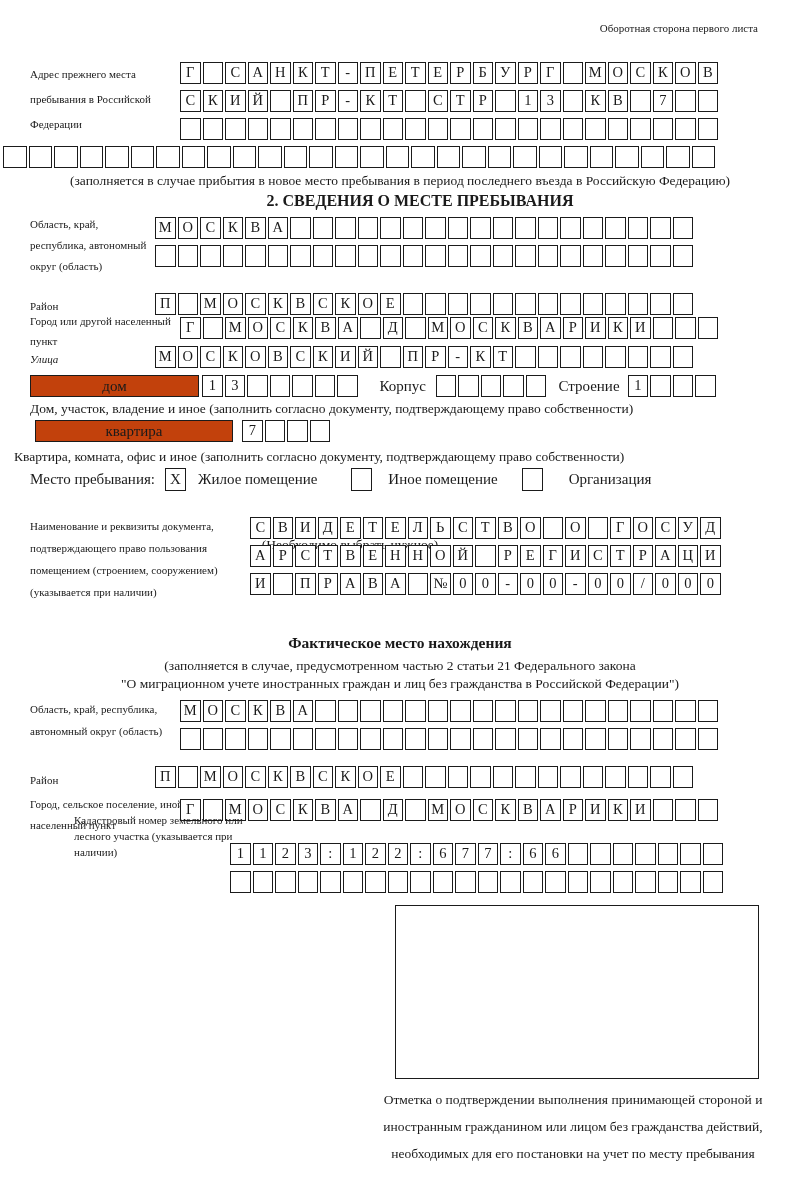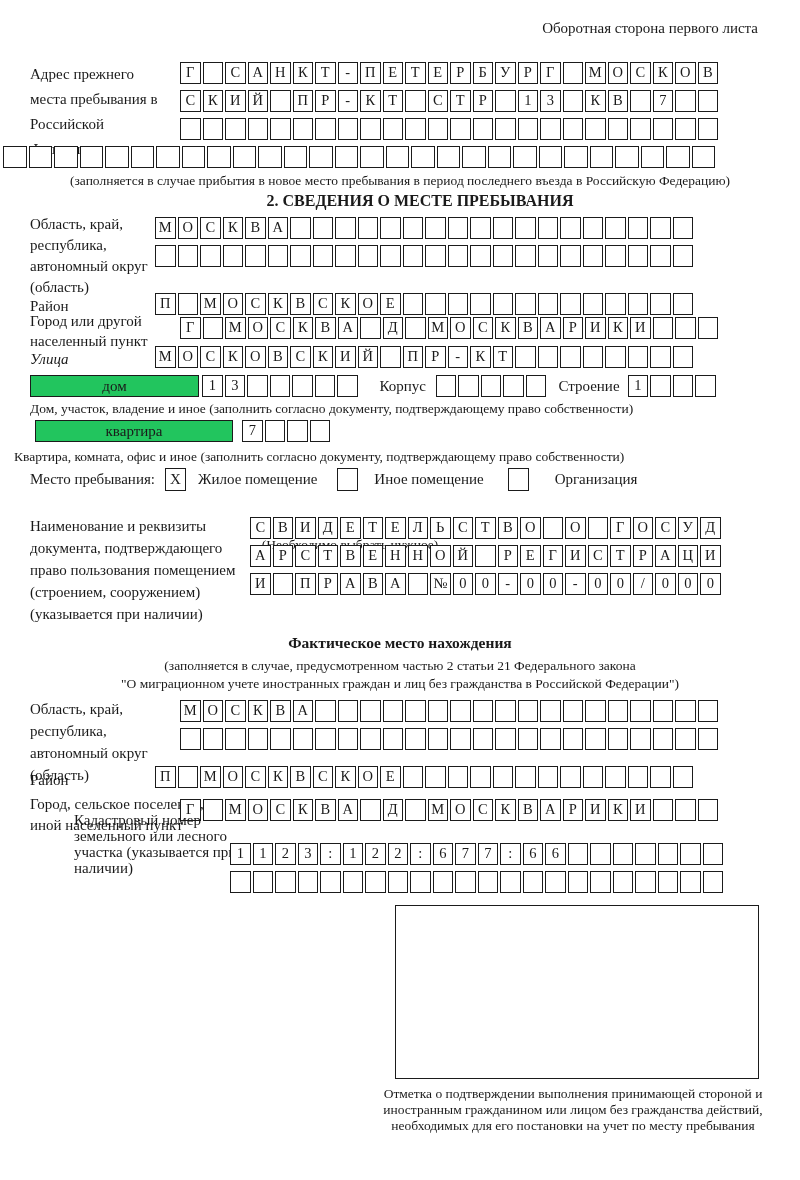--- a/index.html
+++ b/index.html
@@ -1,38 +1,38 @@
 <!DOCTYPE html>
 <html><head>
 <meta charset="utf-8">
 <style>
   html,body{margin:0;padding:0;background:#ffffff;}
   #page{
     position:relative;width:800px;height:1180px;background:#ffffff;
     font-family:"Liberation Serif","DejaVu Serif",serif;color:#1a1a1a;overflow:hidden;
   }
   .abs{position:absolute;}
-  .lbl{font-size:15px;line-height:21px;}
+  .lbl{font-size:11px;line-height:21px;}
   .cap{font-size:13.5px;}
   .bold{font-weight:bold;}
   .center{text-align:center;}
   .cellrow{display:flex;flex-direction:row;}
   .cell{
     box-sizing:content-box;display:inline-flex;align-items:center;justify-content:center;
     width:18.5px;height:19.5px;border:1.6px solid #1b1b1b;margin-right:2px;
     font-size:14.5px;font-family:"Liberation Serif","DejaVu Serif",serif;background:#fff;
   }
   .cell.wide{width:21.5px;}
   .chk{
     box-sizing:content-box;display:inline-flex;align-items:center;justify-content:center;
     width:19px;height:21px;border:1.6px solid #1b1b1b;font-size:15px;background:#fff;
   }
   .fieldbox{
     box-sizing:content-box;display:inline-flex;align-items:center;justify-content:center;
-    border:1.6px solid #1b1b1b;height:20px;font-size:15px;background:#22c55e;
+    border:1.6px solid #1b1b1b;height:20px;font-size:15px;background:#c2410c;
   }
   .inlinelbl{font-size:15px;white-space:nowrap;display:inline-flex;align-items:center;}
   .stampbox{border:1.6px solid #1b1b1b;background:#fff;}
 </style>
 </head>
 <body>
 
 <div id="page">
 
   <div class="abs lbl" style="top:18px;right:42px;">Оборотная сторона первого листа</div>
@@ -324,21 +324,21 @@
         <span class="cell"></span>
         <span class="cell"></span>
         <span class="cell"></span>
       </span>
   </div>
   <div class="abs cap" style="top:449px;left:14px;">Квартира, комната, офис и иное (заполнить согласно документу, подтверждающему право собственности)</div>
 
   <div class="abs" style="top:468px;left:30px;display:flex;align-items:center;">
     <span class="inlinelbl" style="margin-right:10px;">Место пребывания:</span>
     <span class="chk">X</span>
-    <span class="inlinelbl" style="margin-left:12px;margin-right:20px;">Жилое помещение</span>
+    <span class="inlinelbl" style="margin-left:12px;margin-right:34px;">Жилое помещение</span>
     <span class="chk"></span>
     <span class="inlinelbl" style="margin-left:16px;margin-right:24px;">Иное помещение</span>
     <span class="chk"></span>
     <span class="inlinelbl" style="margin-left:26px;">Организация</span>
   </div>
   <div class="abs cap center" style="top:505px;left:180px;width:340px;margin-top:32px;">(Необходимо выбрать нужное)</div>
 
   <div class="abs lbl" style="top:515px;left:30px;width:218px;line-height:22px;">Наименование и реквизиты документа, подтверждающего право пользования помещением (строением, сооружением) (указывается при наличии)</div>
   <div class="abs cellrow" style="top:517px;left:250px;">
       <span class="cell">С</span>
@@ -568,15 +568,15 @@
       <span class="cell"></span>
       <span class="cell"></span>
       <span class="cell"></span>
       <span class="cell"></span>
       <span class="cell"></span>
       <span class="cell"></span>
       <span class="cell"></span>
     </div>
 
   <div class="abs stampbox" style="top:905px;left:395px;width:362px;height:172px;"></div>
-  <div class="abs cap center" style="top:1086px;left:352px;width:442px;line-height:16px;font-size:13.5px;">Отметка о подтверждении выполнения принимающей стороной и иностранным гражданином или лицом без гражданства действий, необходимых для его постановки на учет по месту пребывания</div>
+  <div class="abs cap center" style="top:1086px;left:352px;width:442px;line-height:27px;font-size:13.5px;">Отметка о подтверждении выполнения принимающей стороной и иностранным гражданином или лицом без гражданства действий, необходимых для его постановки на учет по месту пребывания</div>
 
 </div>
 
 </body></html>

